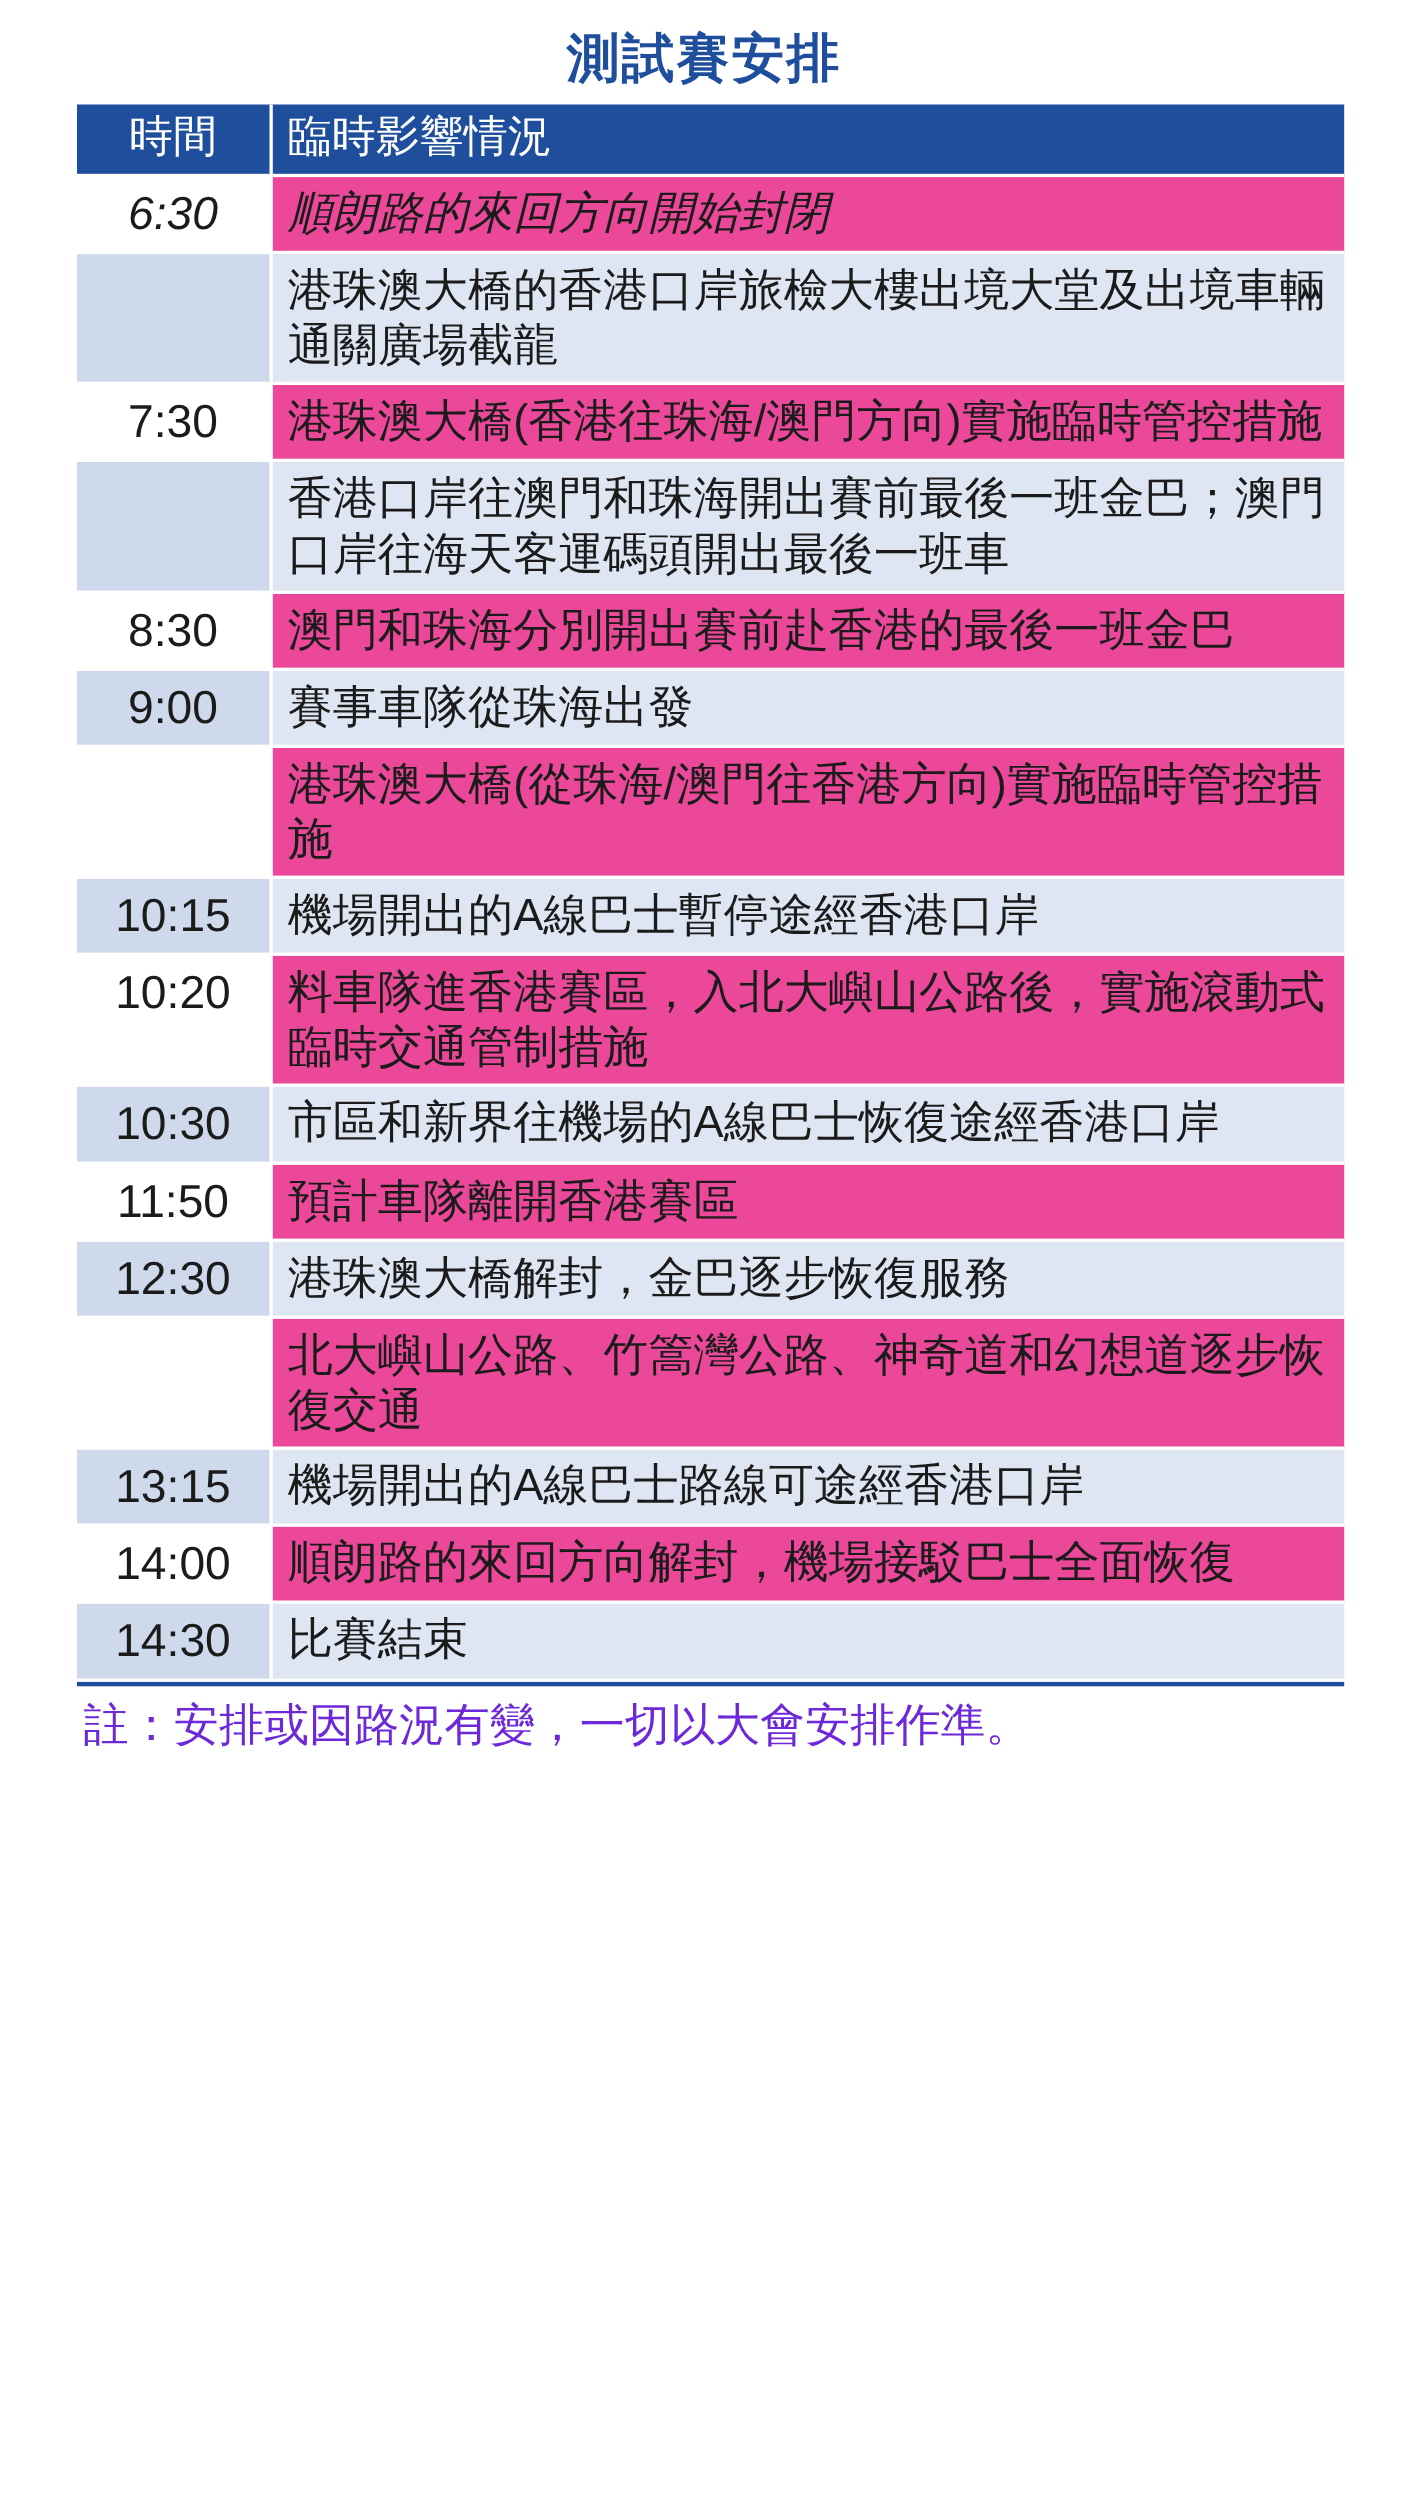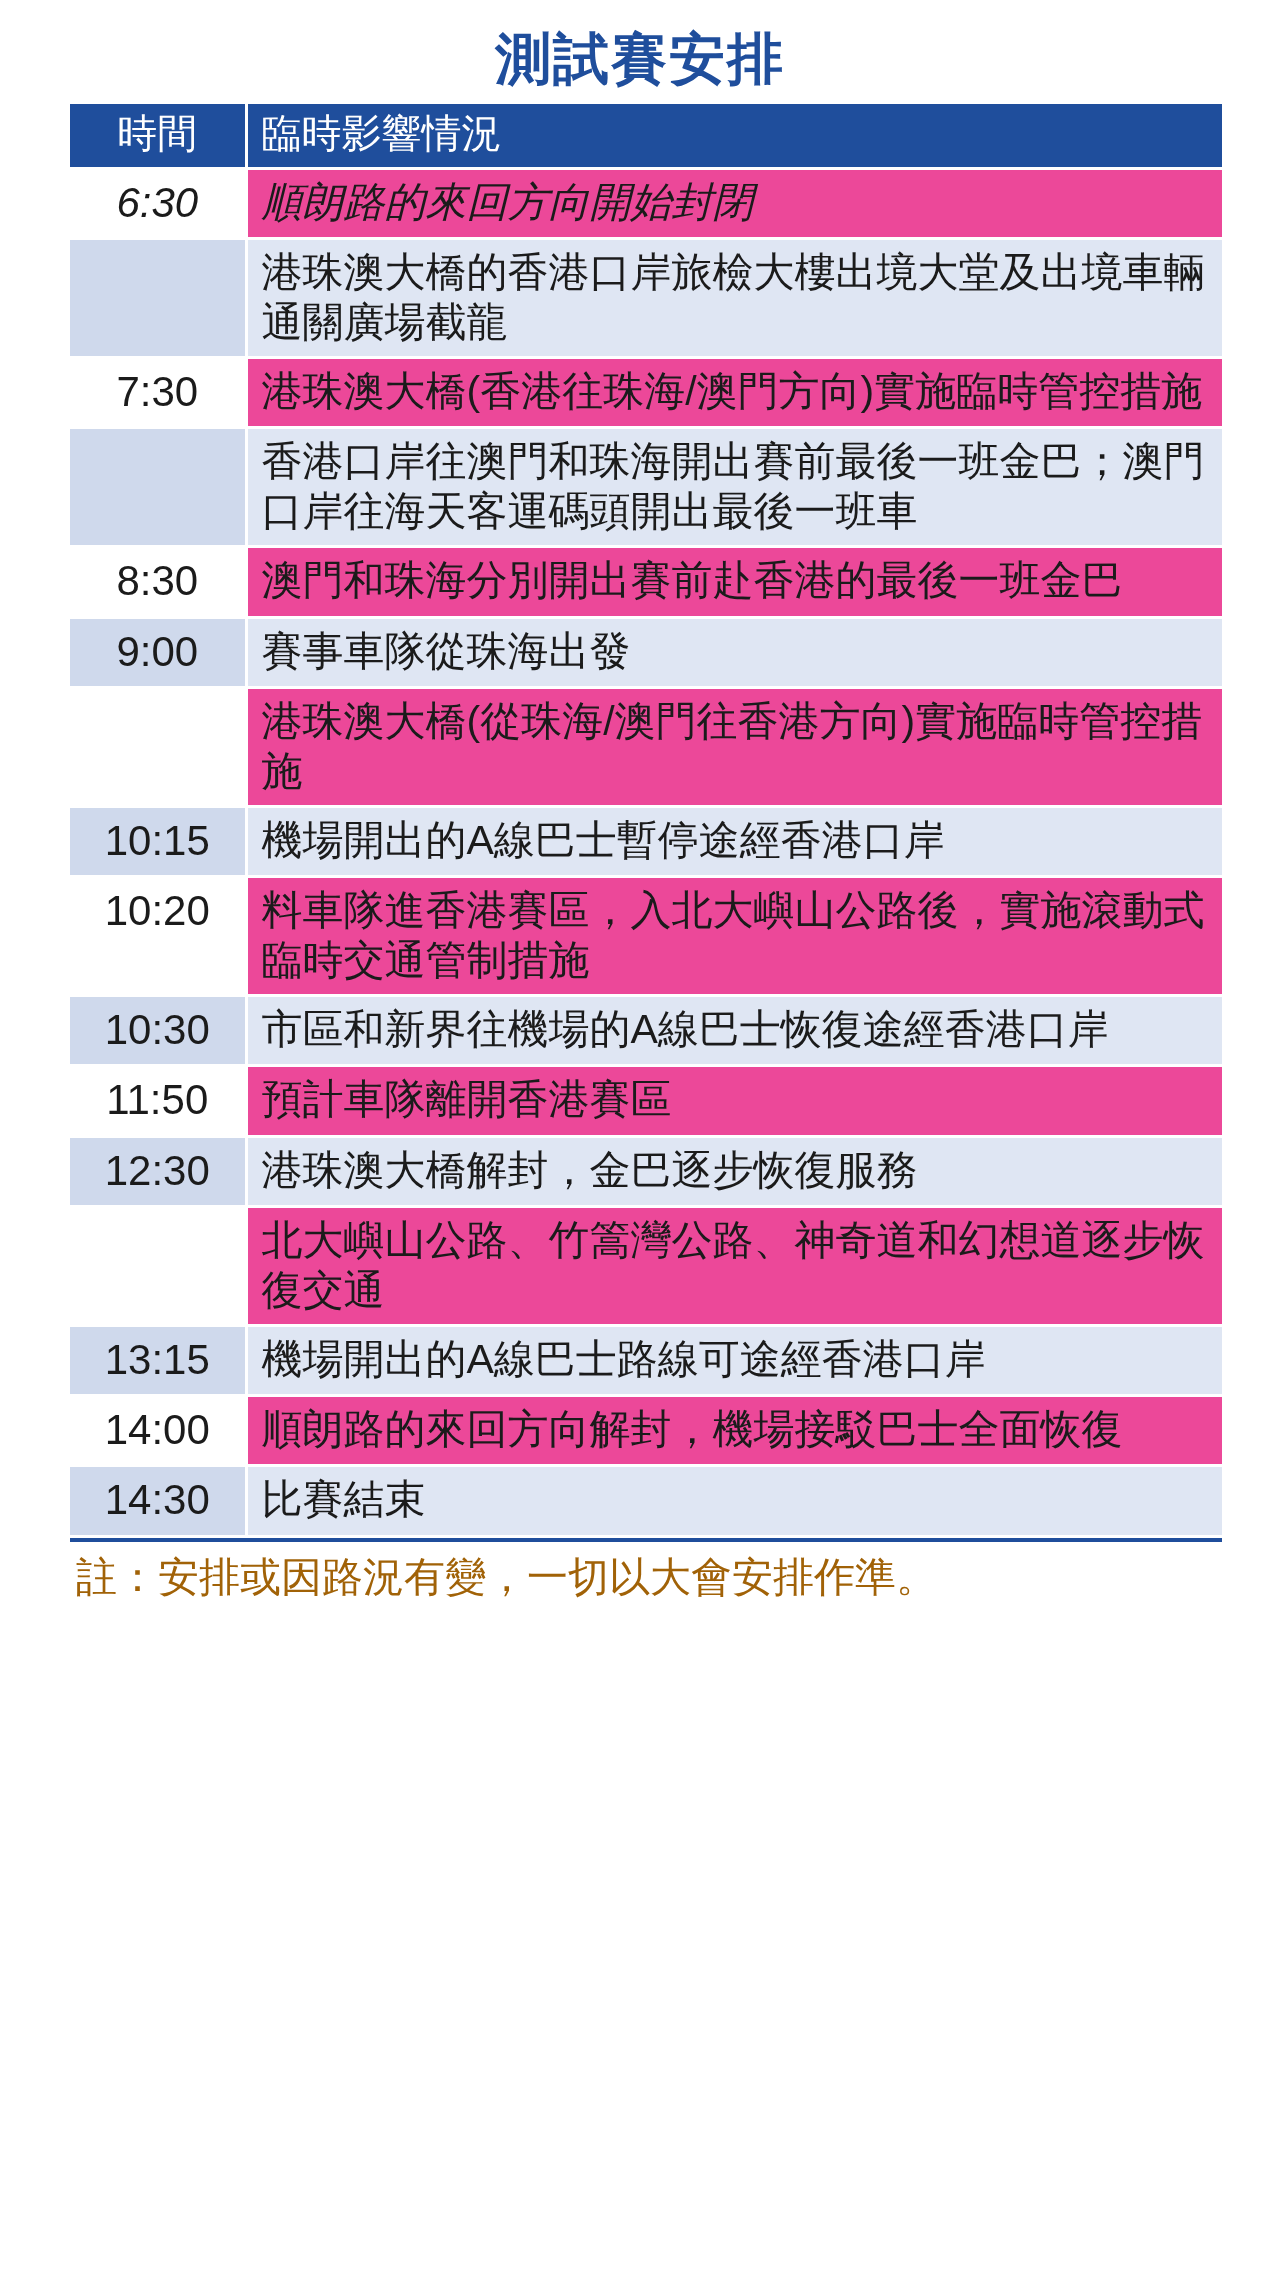--- a/index.html
+++ b/index.html
@@ -16,21 +16,21 @@
   }
   .sheet {
     position: relative;
     width: 1280px;
     height: 2287px;
     box-sizing: border-box;
   }
   .title {
     text-align: center;
     color: #1f4e9c;
-    font-size: 56px;
+    font-size: 48px;
     font-weight: bold;
     letter-spacing: 2px;
     padding: 28px 0 14px 0;
     line-height: 1.1;
   }
   .table-wrap {
     margin: 0 58px 0 70px;
   }
   table.schedule {
     border-collapse: collapse;
@@ -77,21 +77,21 @@
   .band-b td.time { background: #cfd9ec; }
 
   .row-top td { border-top: 3px solid #ffffff; font-style: italic; }
 
   .note {
     margin: 0 58px 0 70px;
     padding: 10px 8px 0 6px;
     font-size: 41px;
     line-height: 1.24;
     border-top: 4px solid #1f4e9c;
-    color: #a16207;
+    color: #6d28d9;
     width: 1152px;
     box-sizing: border-box;
   }
 </style>
 </head>
 <body>
 
 <div class="sheet">
 
   <div class="title">測試賽安排</div>

